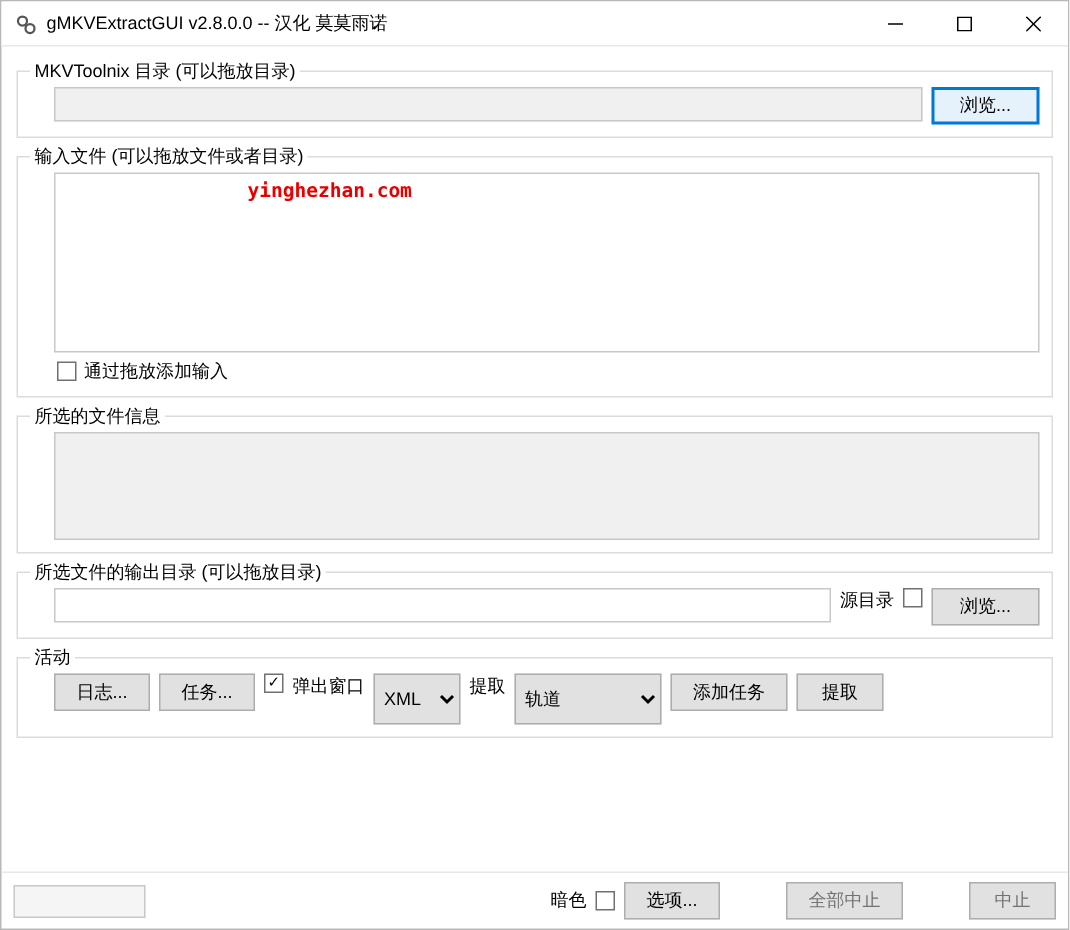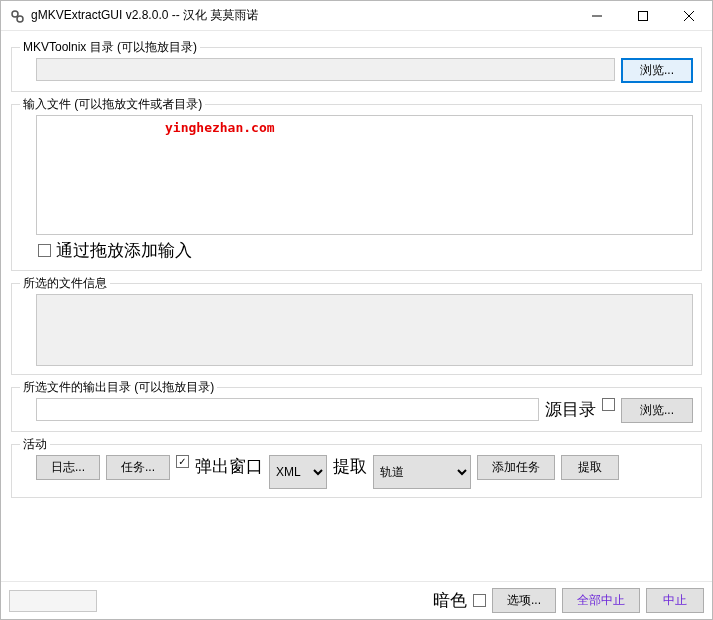--- a/index.html
+++ b/index.html
@@ -79,21 +79,21 @@
       padding: 0 14px;
       border: 1px solid #adadad;
       background: #e1e1e1;
       font-family: inherit;
       font-size: 12px;
       cursor: pointer;
       min-width: 58px;
     }
     .btn.highlight { border: 2px solid #0078d7; background:#e5f1fb; }
     .btn.wide { min-width: 72px; }
-    .btn.disabled { color:#6d28d9; }
+    .btn.disabled { color:#737373;margin-left:38px; }
     .file-list {
       width: 100%;
       height: 120px;
       border: 1px solid #c8c8c8;
       background: #fff;
       position: relative;
     }
     .watermark {
       position: absolute;
       top: 4px;
@@ -128,21 +128,21 @@
       background: #f0f0f0;
     }
     .select {
       height: 34px;
       border: 1px solid #adadad;
       background: #e1e1e1;
       font-family: inherit;
       font-size: 12px;
       padding: 0 2px;
     }
-    .label-text { font-size: 17px; }
+    .label-text { font-size: 12px; }
     .footer {
       display: flex;
       align-items: center;
       gap: 6px;
       padding: 6px 8px;
       border-top: 1px solid #e8e8e8;
     }
     .progress-slot {
       width: 88px;
       height: 22px;

